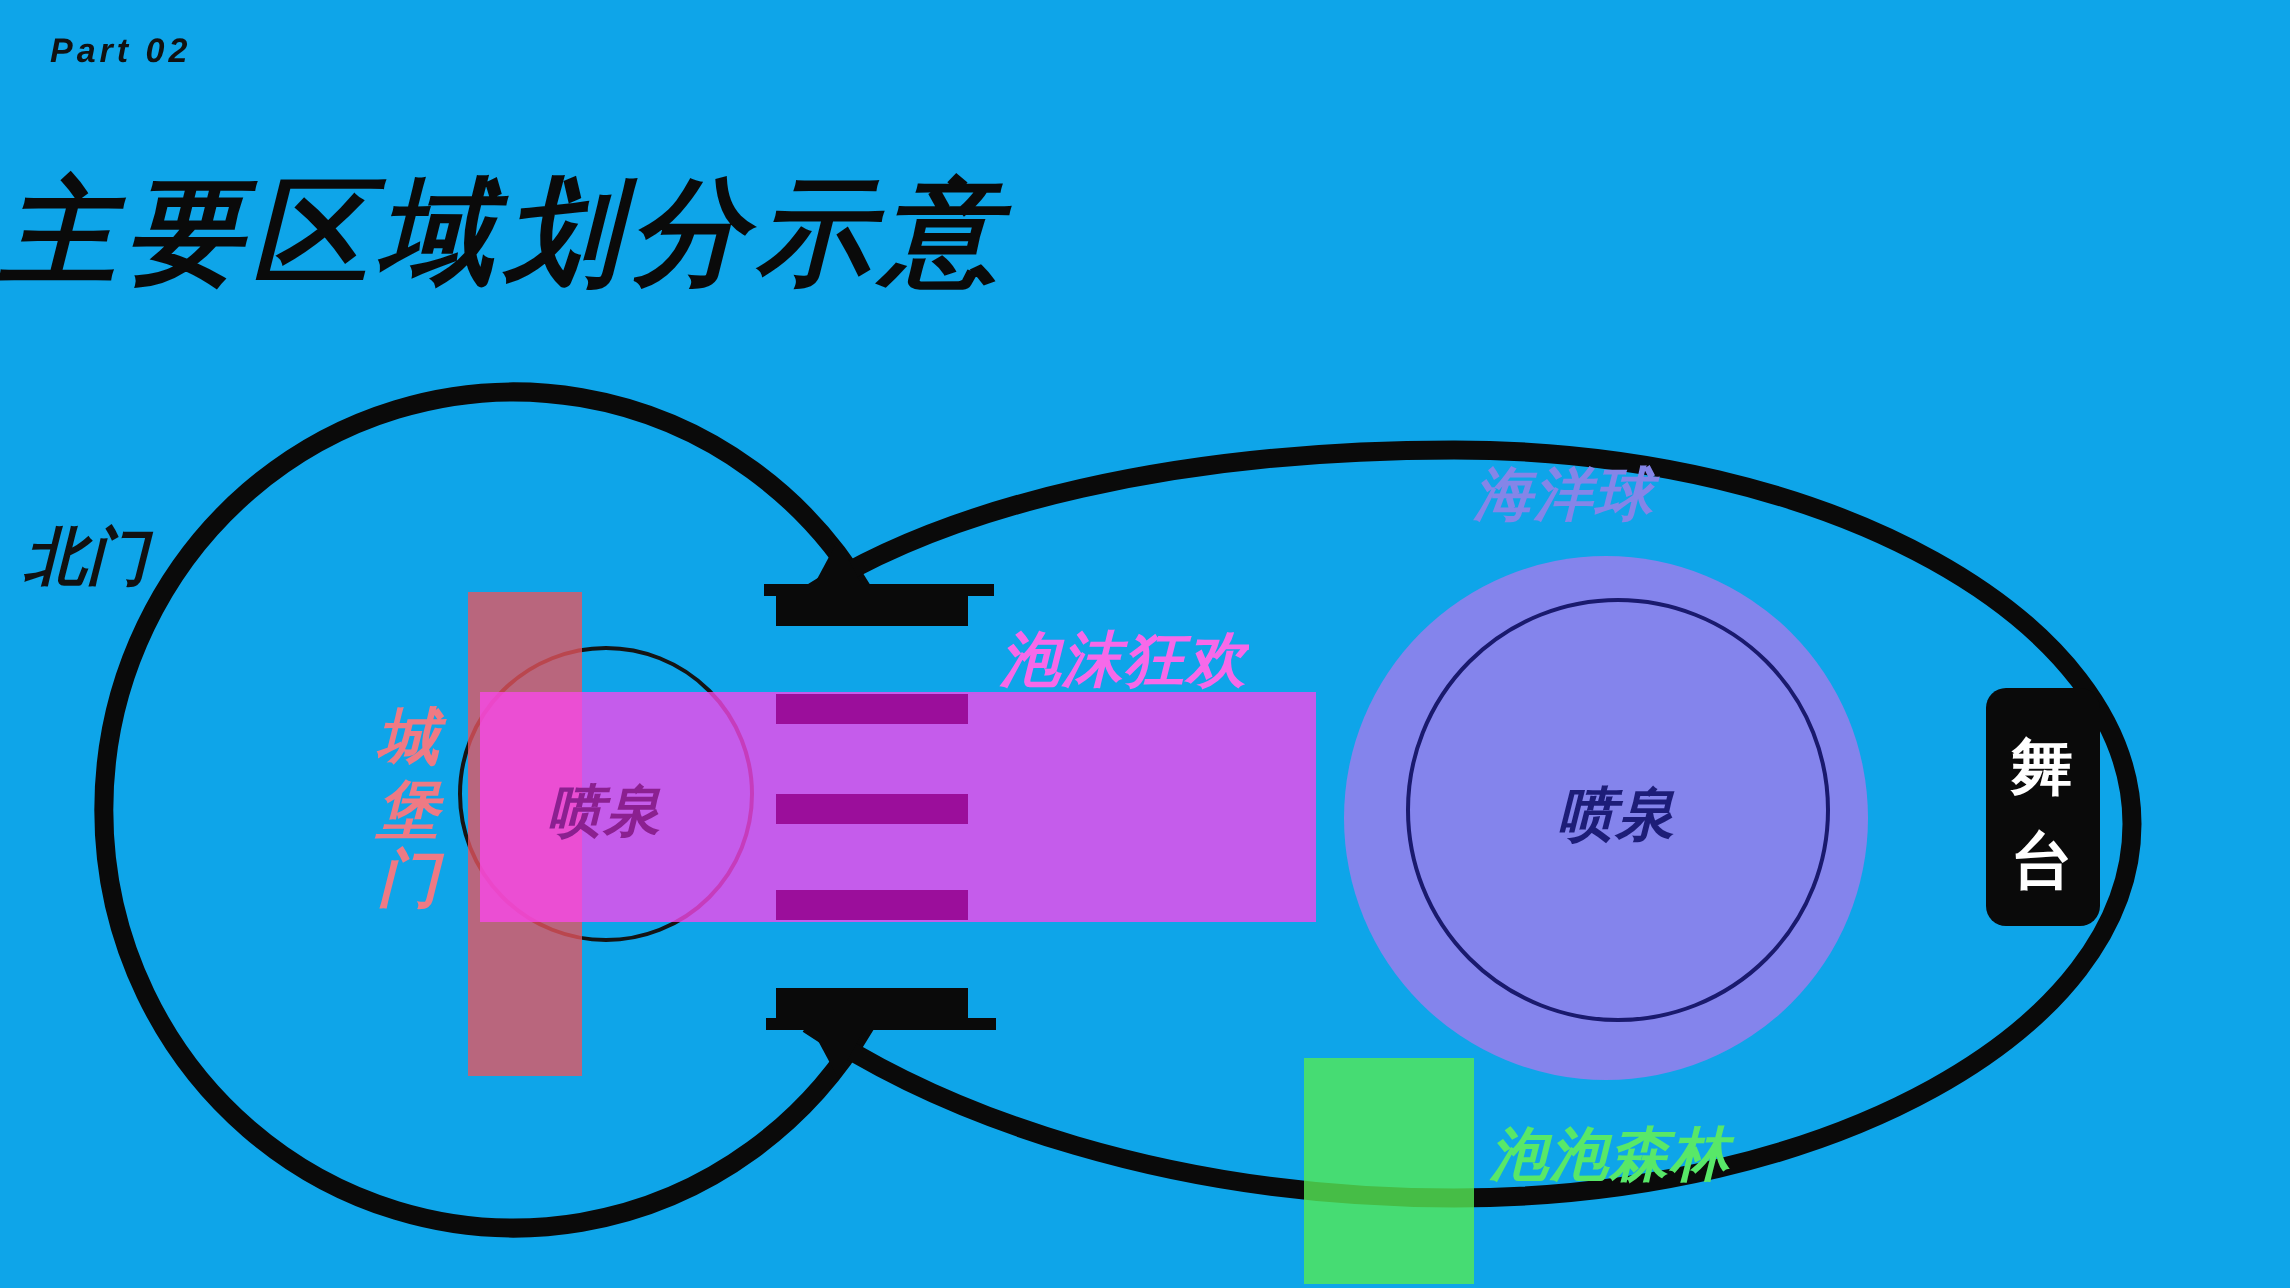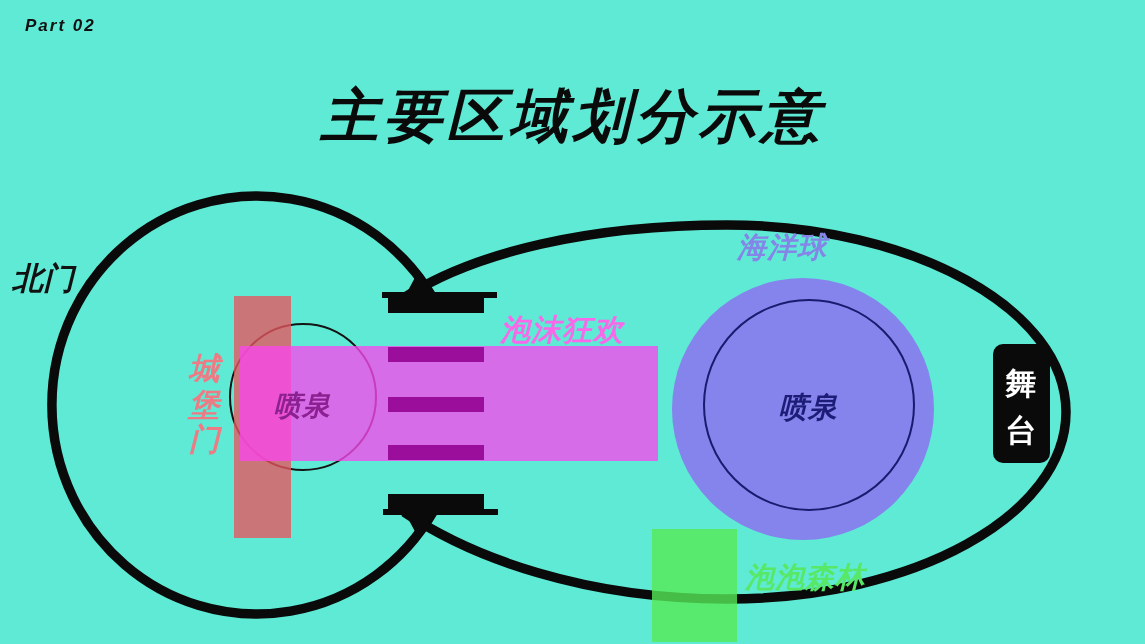--- a/index.html
+++ b/index.html
@@ -1,29 +1,29 @@
 <!DOCTYPE html>
 <html><head>
 <meta charset="utf-8">
 <style>
   html,body{margin:0;padding:0;background:#ffffff;}
   .page{
-    position:relative;width:1145px;height:644px;background:#5eead4;overflow:hidden;
+    position:relative;width:1145px;height:644px;background:#0ea5e9;overflow:hidden;
     font-family:"Liberation Sans",sans-serif;
   }
   .part-label{
     position:absolute;left:25px;top:16px;font-size:17px;font-weight:bold;font-style:italic;
     color:#111;letter-spacing:2px;
   }
   .section-label{
     position:absolute;left:22px;top:40px;font-size:30px;font-weight:bold;font-style:italic;
     color:#111;letter-spacing:2px;
   }
   .main-title{
-    position:absolute;left:0;top:78px;width:1145px;text-align:center;
+    position:absolute;left:0;top:78px;width:1145px;
     font-size:58px;font-weight:bold;font-style:italic;color:#0a0a0a;letter-spacing:5px;
   }
   svg{position:absolute;left:0;top:0;}
   svg text{font-family:"Liberation Sans",sans-serif;font-weight:bold;}
 </style>
 </head>
 <body>
 
 <div class="page">
 

